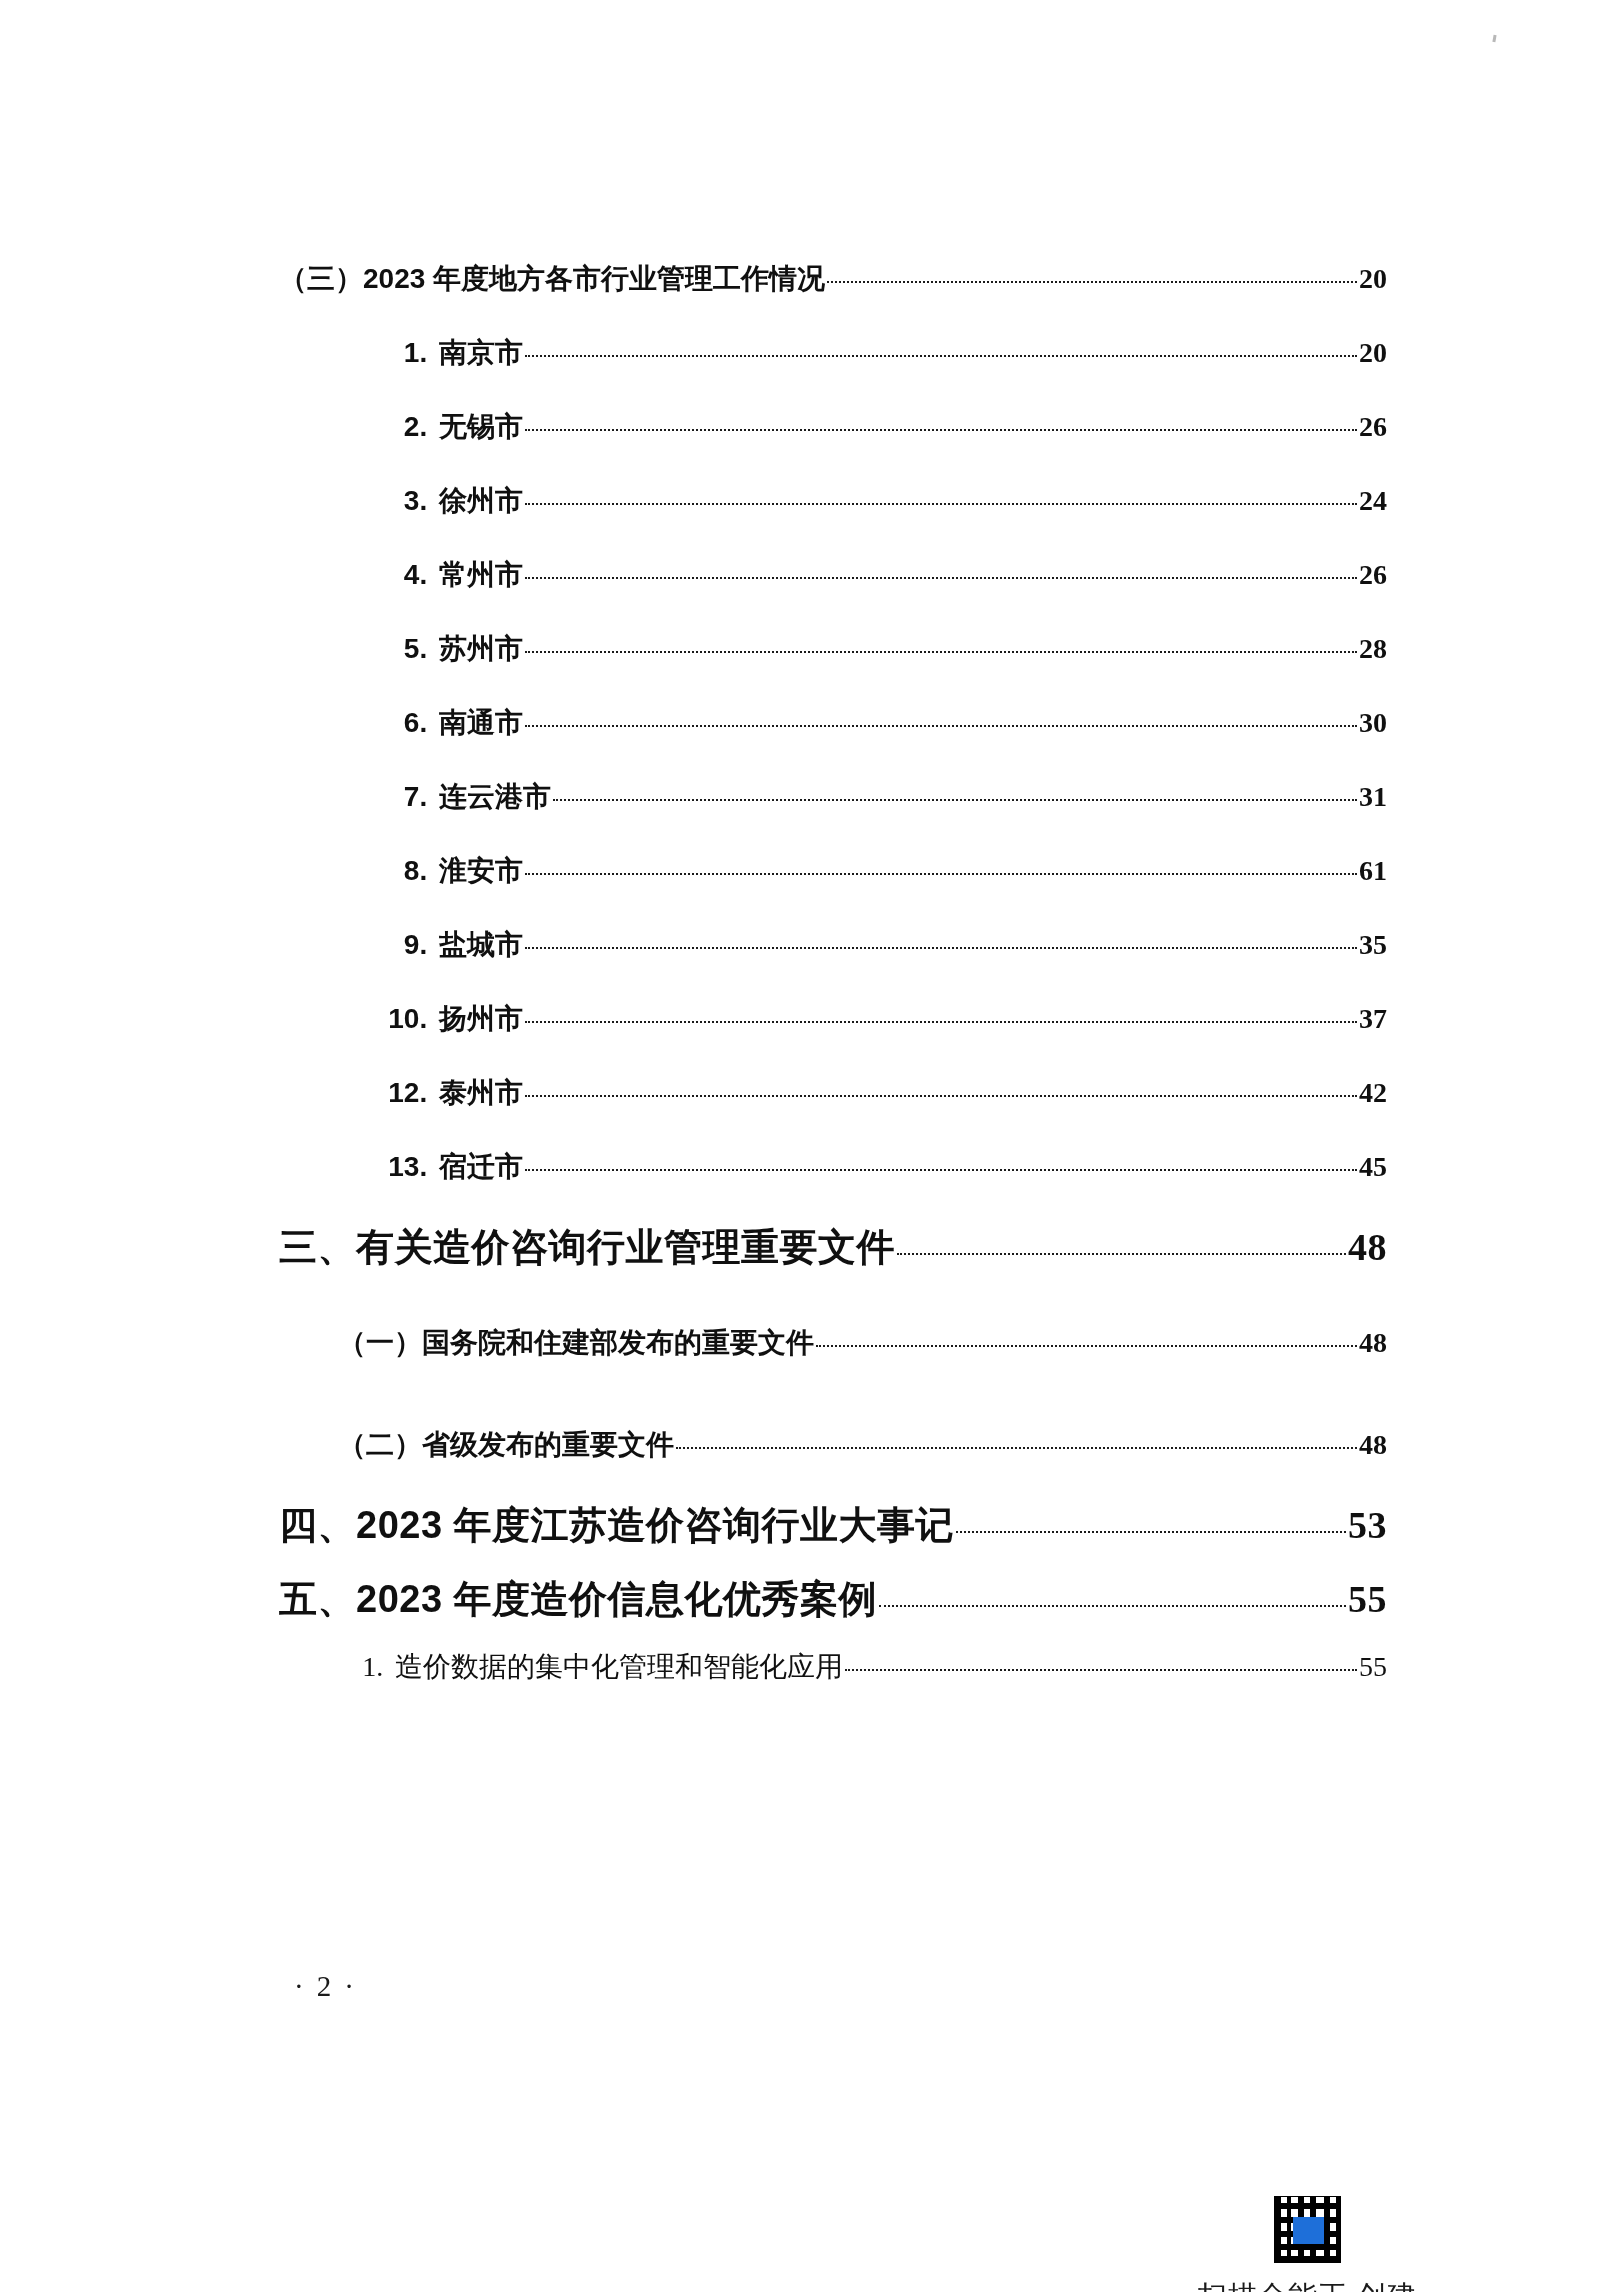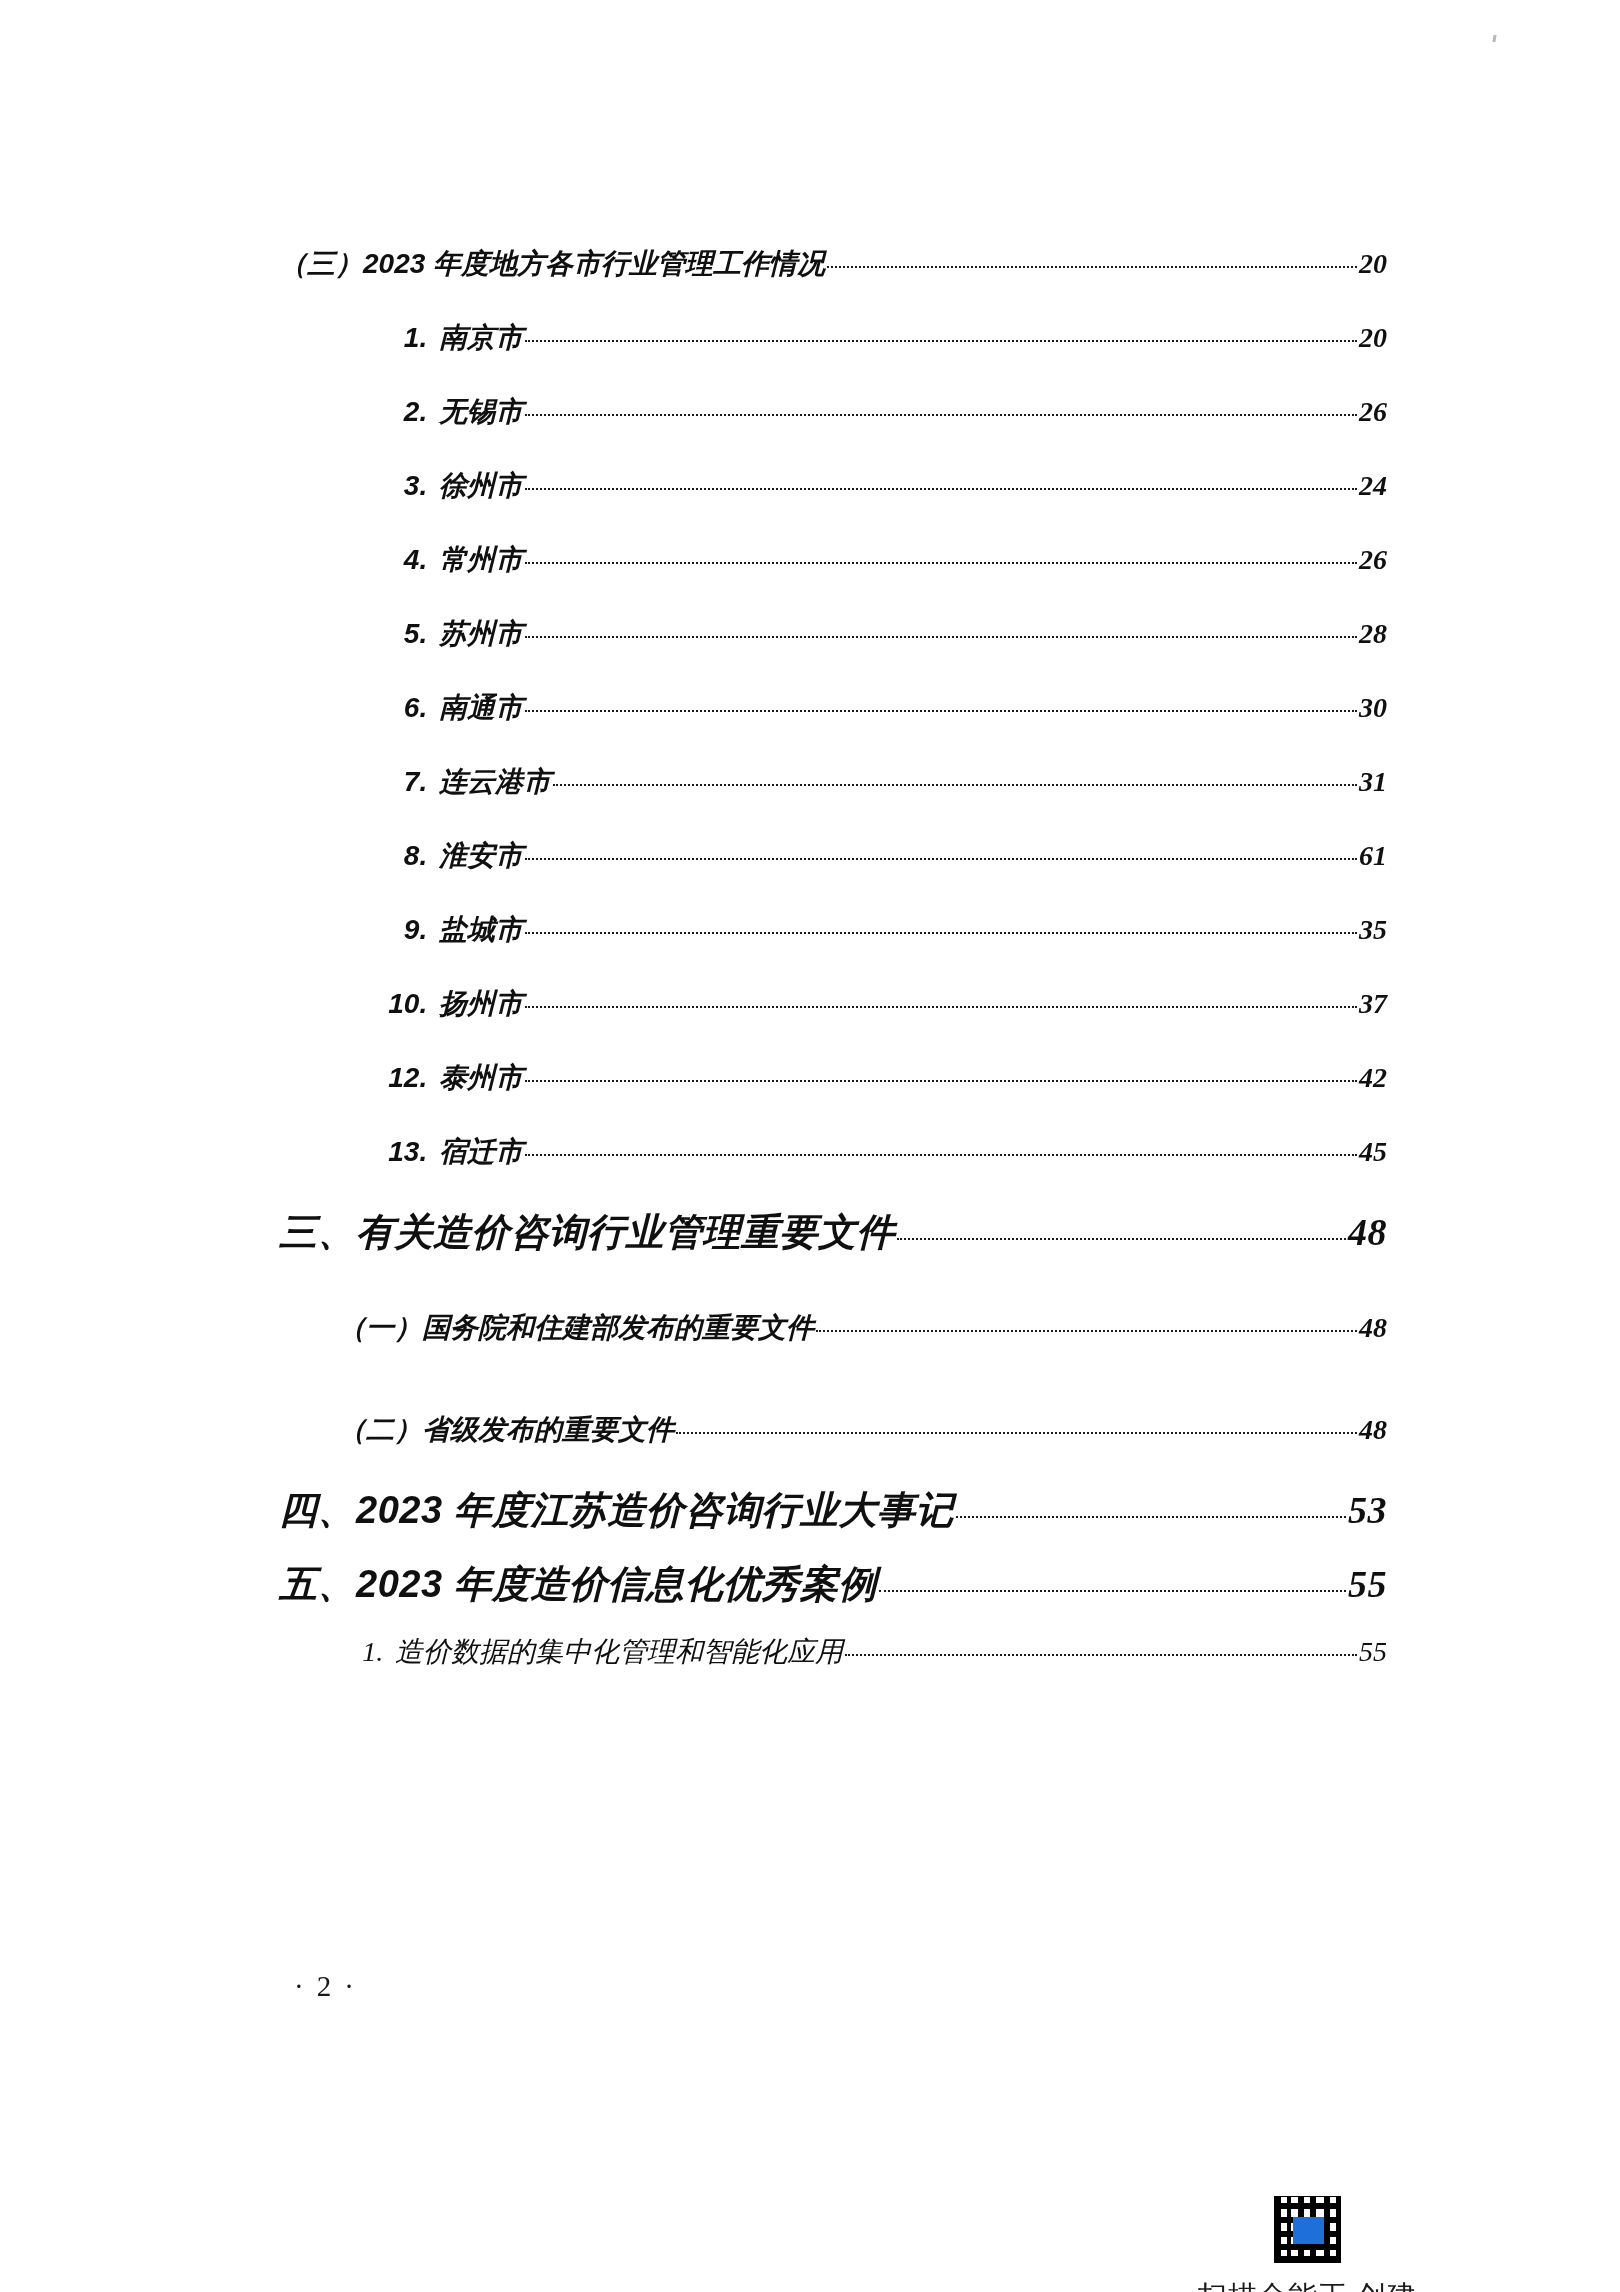--- a/index.html
+++ b/index.html
@@ -23,23 +23,22 @@
     left: 1493px;
     top: 35px;
     width: 2.9px;
     height: 6.9px;
     background: #b8b8b8;
     transform: rotate(10deg);
   }
   .toc {
     position: absolute;
     left: 0;
-    top: 245px;
+    top: 260px;
     width: 1620px;
-    font-style: italic;
   }
   .toc-row {
     display: flex;
     align-items: baseline;
     width: 1108px;
     margin: 0 auto 0 279px;
     height: 74px;
   }
   .toc-row .num-idx {
     flex: 0 0 auto;

